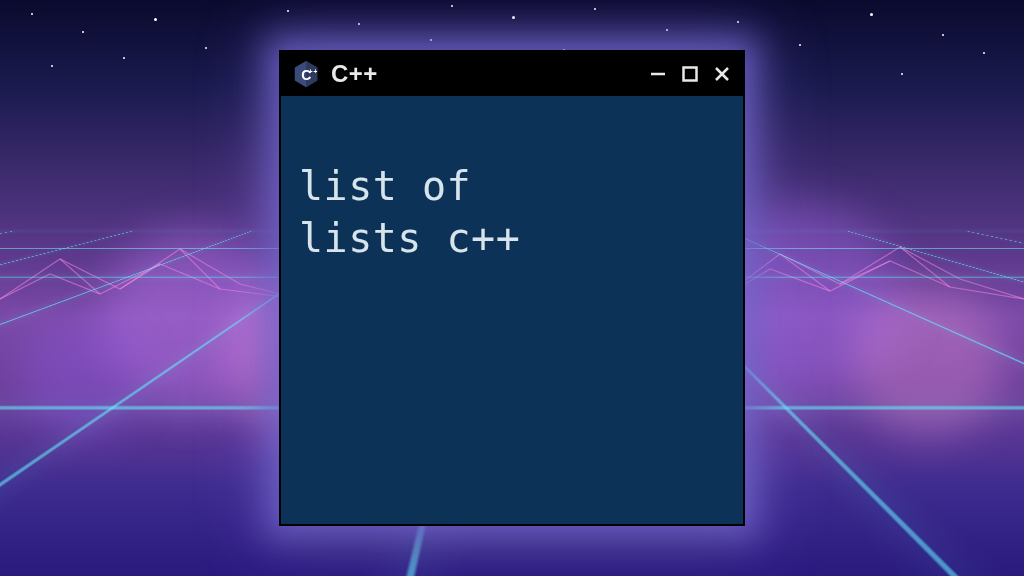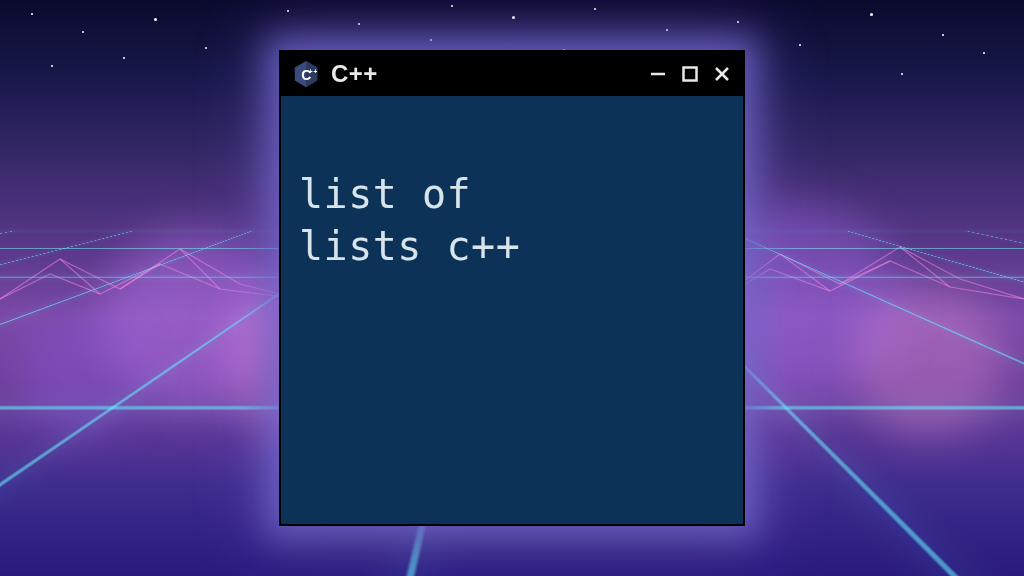--- a/index.html
+++ b/index.html
@@ -158,21 +158,21 @@
       cursor: pointer;
     }
 
     .win-btn svg {
       stroke: #e8e8e8;
       stroke-width: 2.5;
       fill: none;
     }
 
     .window-body {
-      padding: 20px 18px;
+      padding: 12px 18px;
       color: #d8e4ec;
       font-size: 40px;
       line-height: 1.3;
       font-family: 'DejaVu Sans Mono', 'Consolas', monospace;
       letter-spacing: 0.5px;
       white-space: pre-line;
     }
   </style>
 </head>
 <body>

